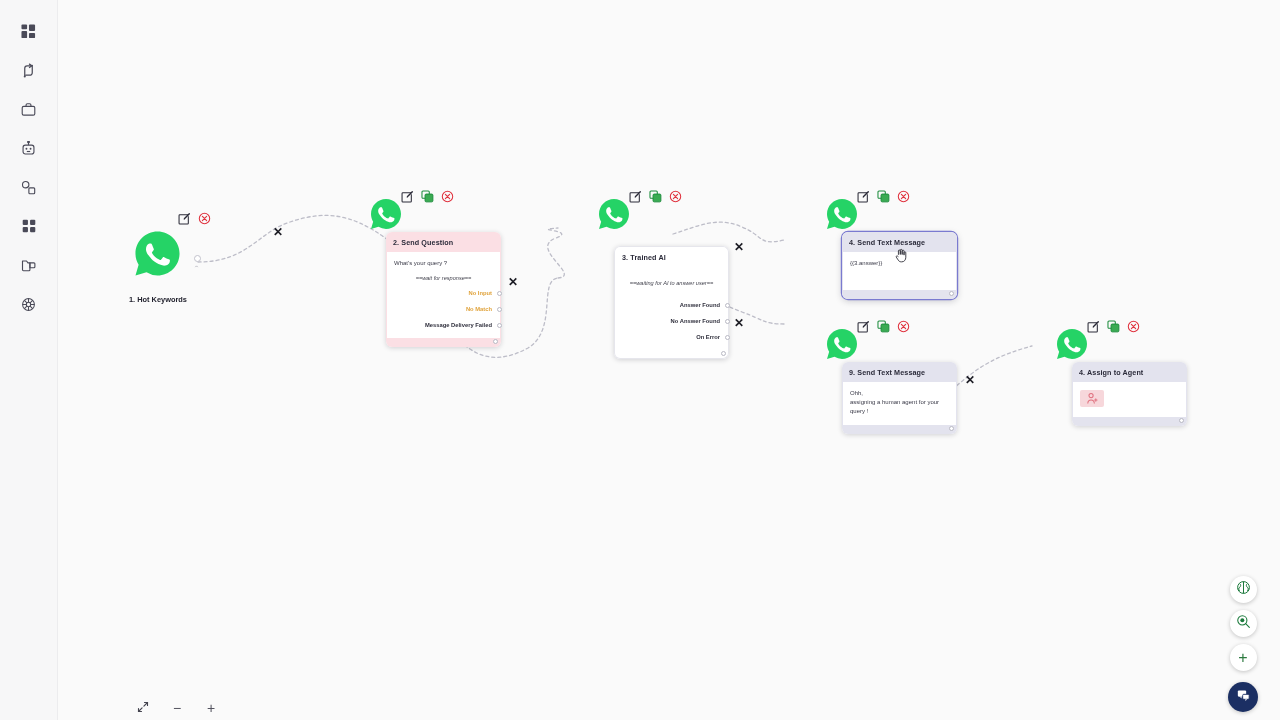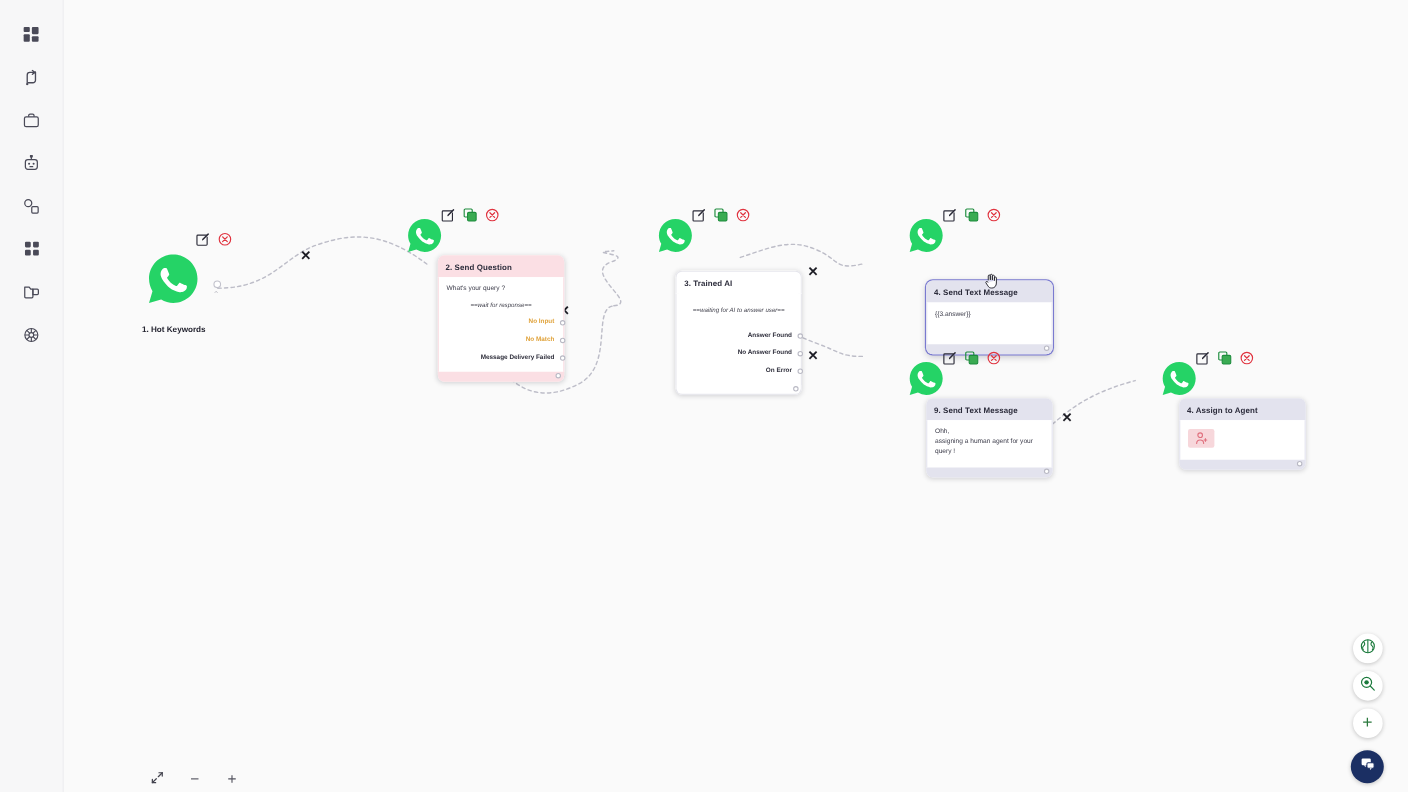--- a/index.html
+++ b/index.html
@@ -314,21 +314,21 @@
         </span>
       </div>
 
       <div class="wa-badge" style="left:42px;top:12px;">
         <svg viewBox="0 0 64 64" aria-label="whatsapp">
           <path d="M32 2C15.5 2 2 15.4 2 32c0 5.6 1.6 10.9 4.3 15.4L2 62l15-4.4A30 30 0 0 0 32 62c16.6 0 30-13.4 30-30S48.6 2 32 2z" fill="#25d366"></path>
           <path d="M46.3 39.6c-.8-.4-4.7-2.3-5.4-2.6-.7-.3-1.2-.4-1.7.4-.5.8-2 2.6-2.4 3.1-.5.5-.9.6-1.6.2-.8-.4-3.3-1.2-6.3-3.9-2.3-2.1-3.9-4.6-4.3-5.4-.5-.8 0-1.2.3-1.6.4-.4.8-.9 1.2-1.4.4-.5.5-.8.8-1.4.3-.5.1-1-.1-1.4-.2-.4-1.7-4.3-2.4-5.8-.6-1.5-1.3-1.3-1.7-1.3h-1.5c-.5 0-1.4.2-2.1 1-.7.8-2.8 2.7-2.8 6.6s2.9 7.6 3.3 8.1c.4.5 5.6 8.9 13.7 12.1 8.1 3.2 8.1 2.1 9.6 2 1.4-.1 4.7-1.9 5.4-3.8.7-1.9.7-3.5.5-3.8-.2-.4-.7-.6-1.5-1z" fill="#ffffff"></path>
         </svg>
       </div>
 
-      <div class="card theme-pink" style="left:70px;top:46px;">
+      <div class="card theme-pink" style="left:58px;top:46px;">
         <div class="hdr">2. Send Question</div>
         <div class="body">
           <div>What's your query ?</div>
           <span class="ital">==wait for response==</span>
 
           <div class="port-row">
             <span class="port-warn">No Input</span>
             <span class="dot"></span>
           </div>
           <div class="port-row">
@@ -419,21 +419,21 @@
         </span>
       </div>
 
       <div class="wa-badge" style="left:42px;top:12px;">
         <svg viewBox="0 0 64 64" aria-label="whatsapp">
           <path d="M32 2C15.5 2 2 15.4 2 32c0 5.6 1.6 10.9 4.3 15.4L2 62l15-4.4A30 30 0 0 0 32 62c16.6 0 30-13.4 30-30S48.6 2 32 2z" fill="#25d366"></path>
           <path d="M46.3 39.6c-.8-.4-4.7-2.3-5.4-2.6-.7-.3-1.2-.4-1.7.4-.5.8-2 2.6-2.4 3.1-.5.5-.9.6-1.6.2-.8-.4-3.3-1.2-6.3-3.9-2.3-2.1-3.9-4.6-4.3-5.4-.5-.8 0-1.2.3-1.6.4-.4.8-.9 1.2-1.4.4-.5.5-.8.8-1.4.3-.5.1-1-.1-1.4-.2-.4-1.7-4.3-2.4-5.8-.6-1.5-1.3-1.3-1.7-1.3h-1.5c-.5 0-1.4.2-2.1 1-.7.8-2.8 2.7-2.8 6.6s2.9 7.6 3.3 8.1c.4.5 5.6 8.9 13.7 12.1 8.1 3.2 8.1 2.1 9.6 2 1.4-.1 4.7-1.9 5.4-3.8.7-1.9.7-3.5.5-3.8-.2-.4-.7-.6-1.5-1z" fill="#ffffff"></path>
         </svg>
       </div>
 
-      <div class="card theme-lav selected" style="left:58px;top:46px;margin-top:23px;">
+      <div class="card theme-lav selected" style="left:58px;top:46px;">
         <div class="hdr">4. Send Text Message</div>
         <div class="body" style="min-height:38px;">
           <div>{{3.answer}}</div>
         </div>
         <div class="foot"></div>
         <div class="corner-dot"></div>
       </div>
 
       <div class="cursor-hand" style="left:111px;top:62px;">
         <svg width="13" height="15" viewBox="0 0 16 18">

